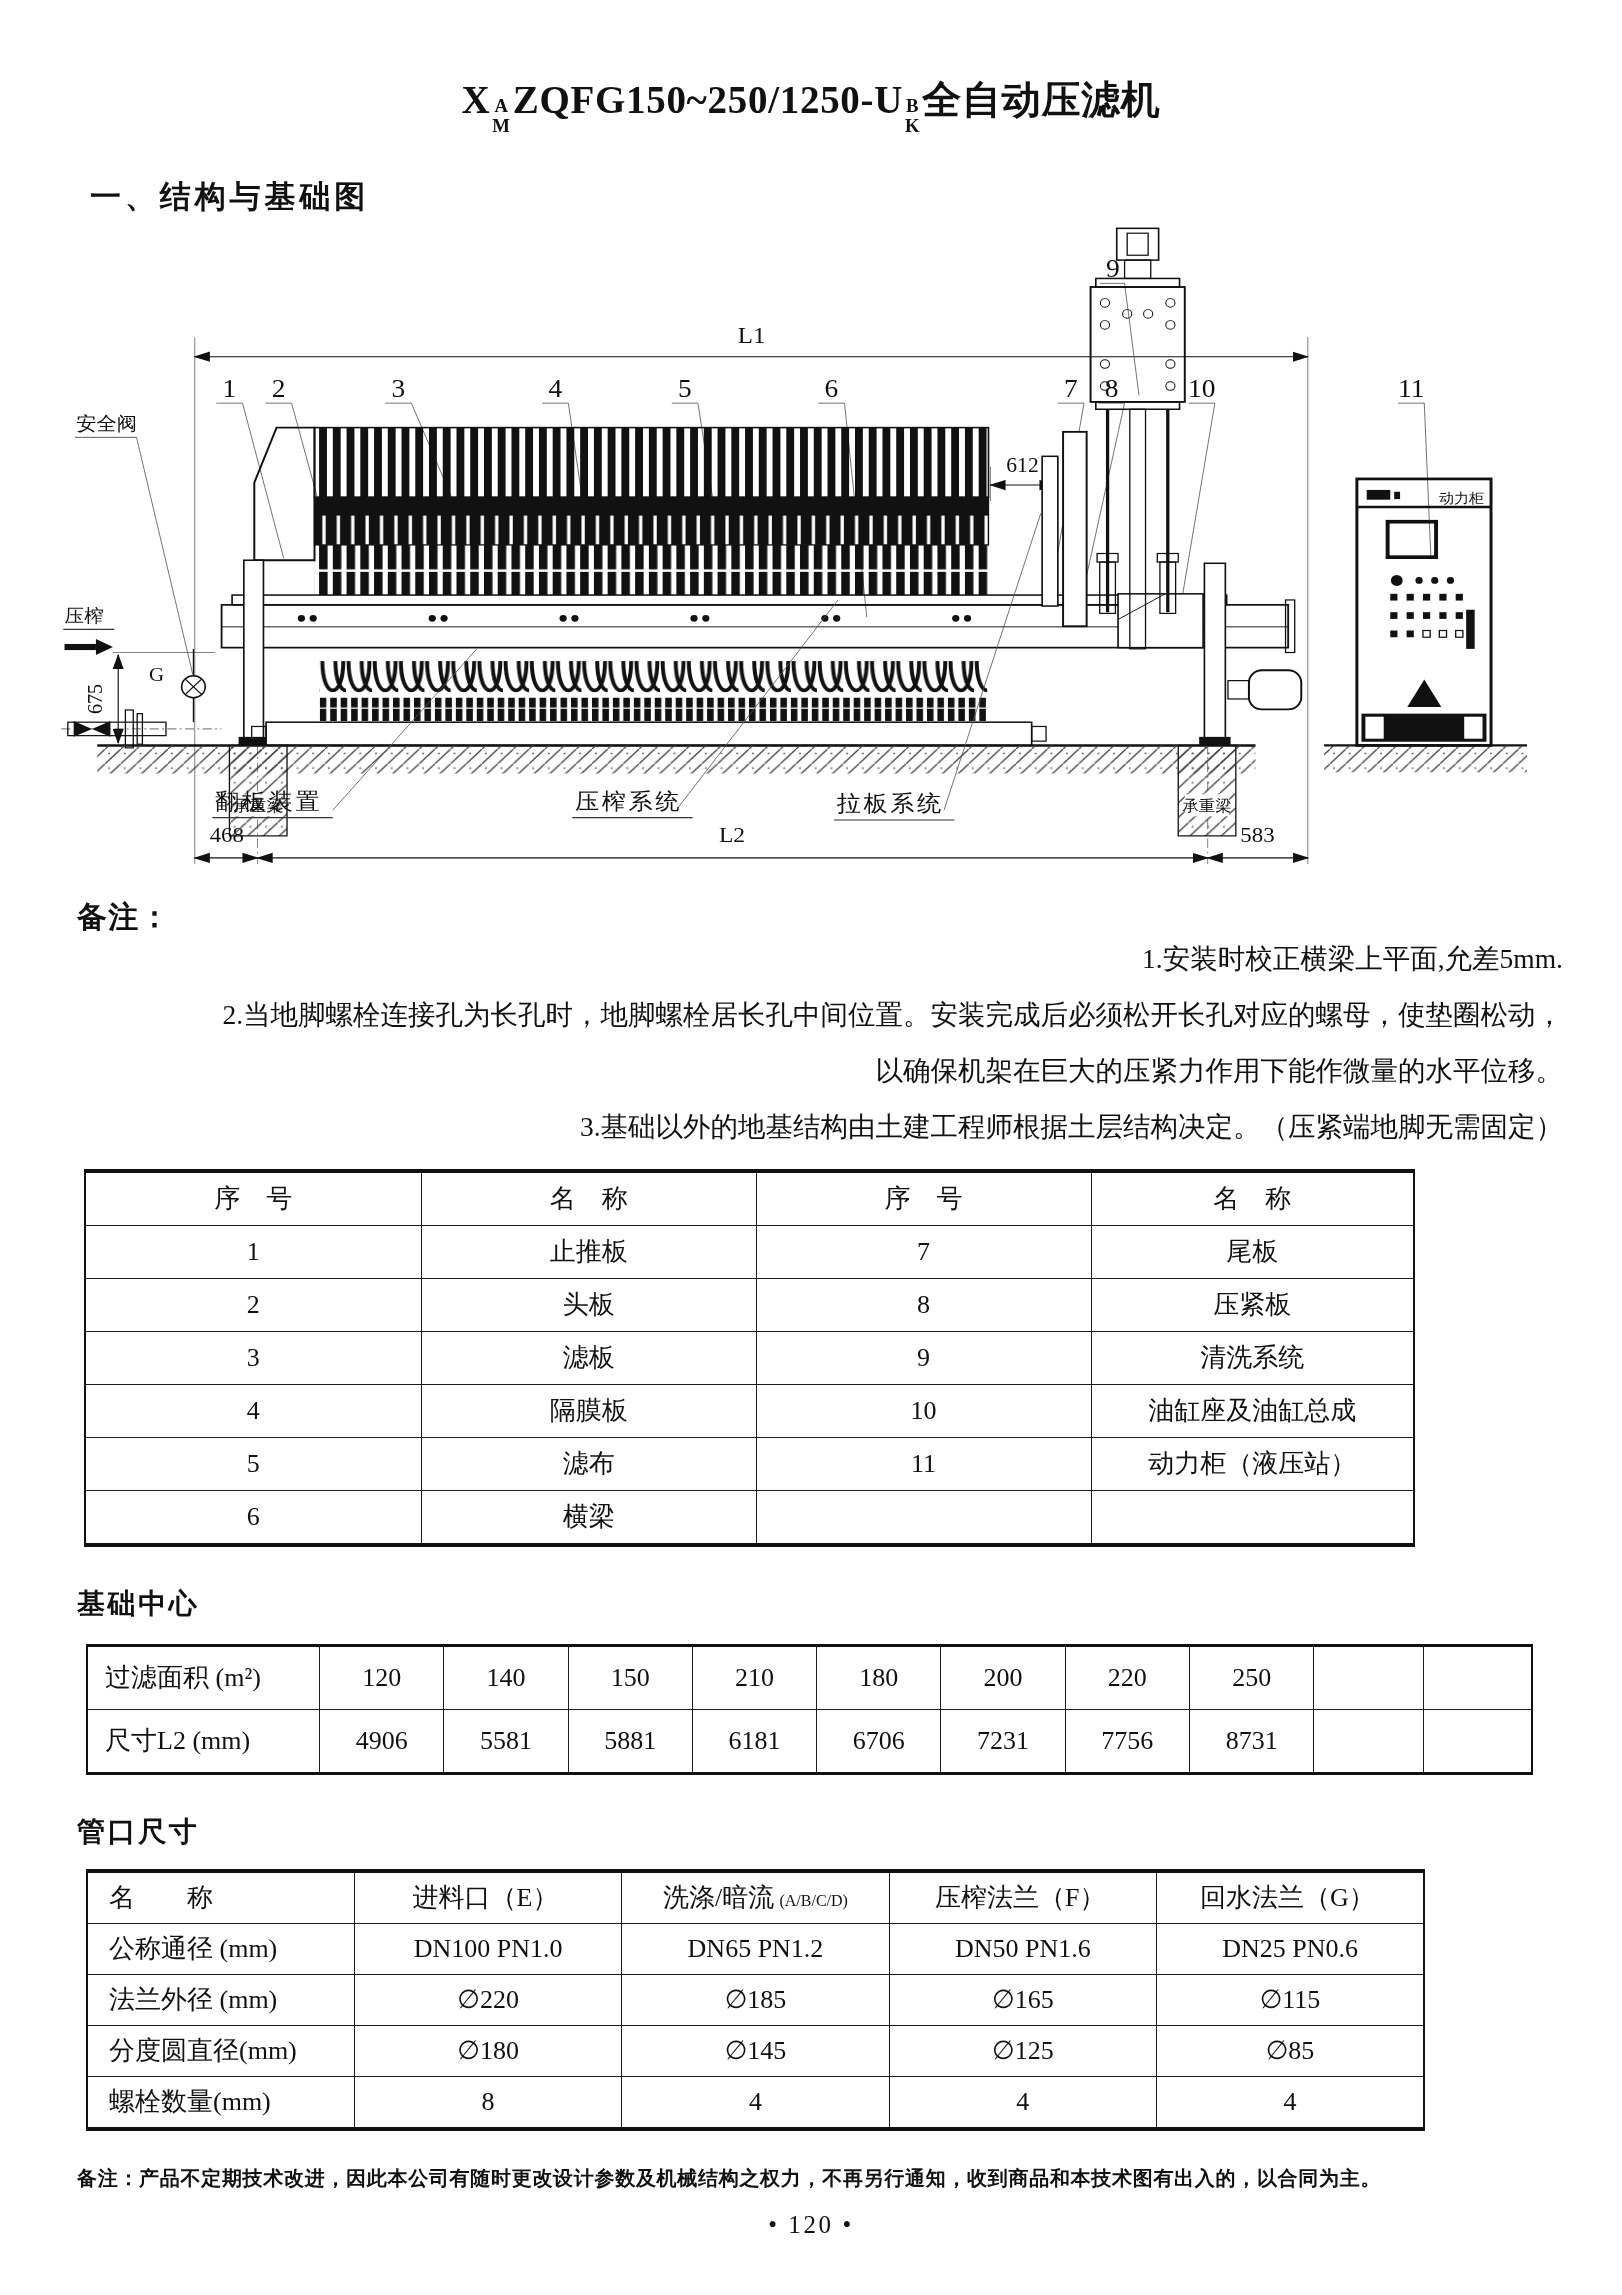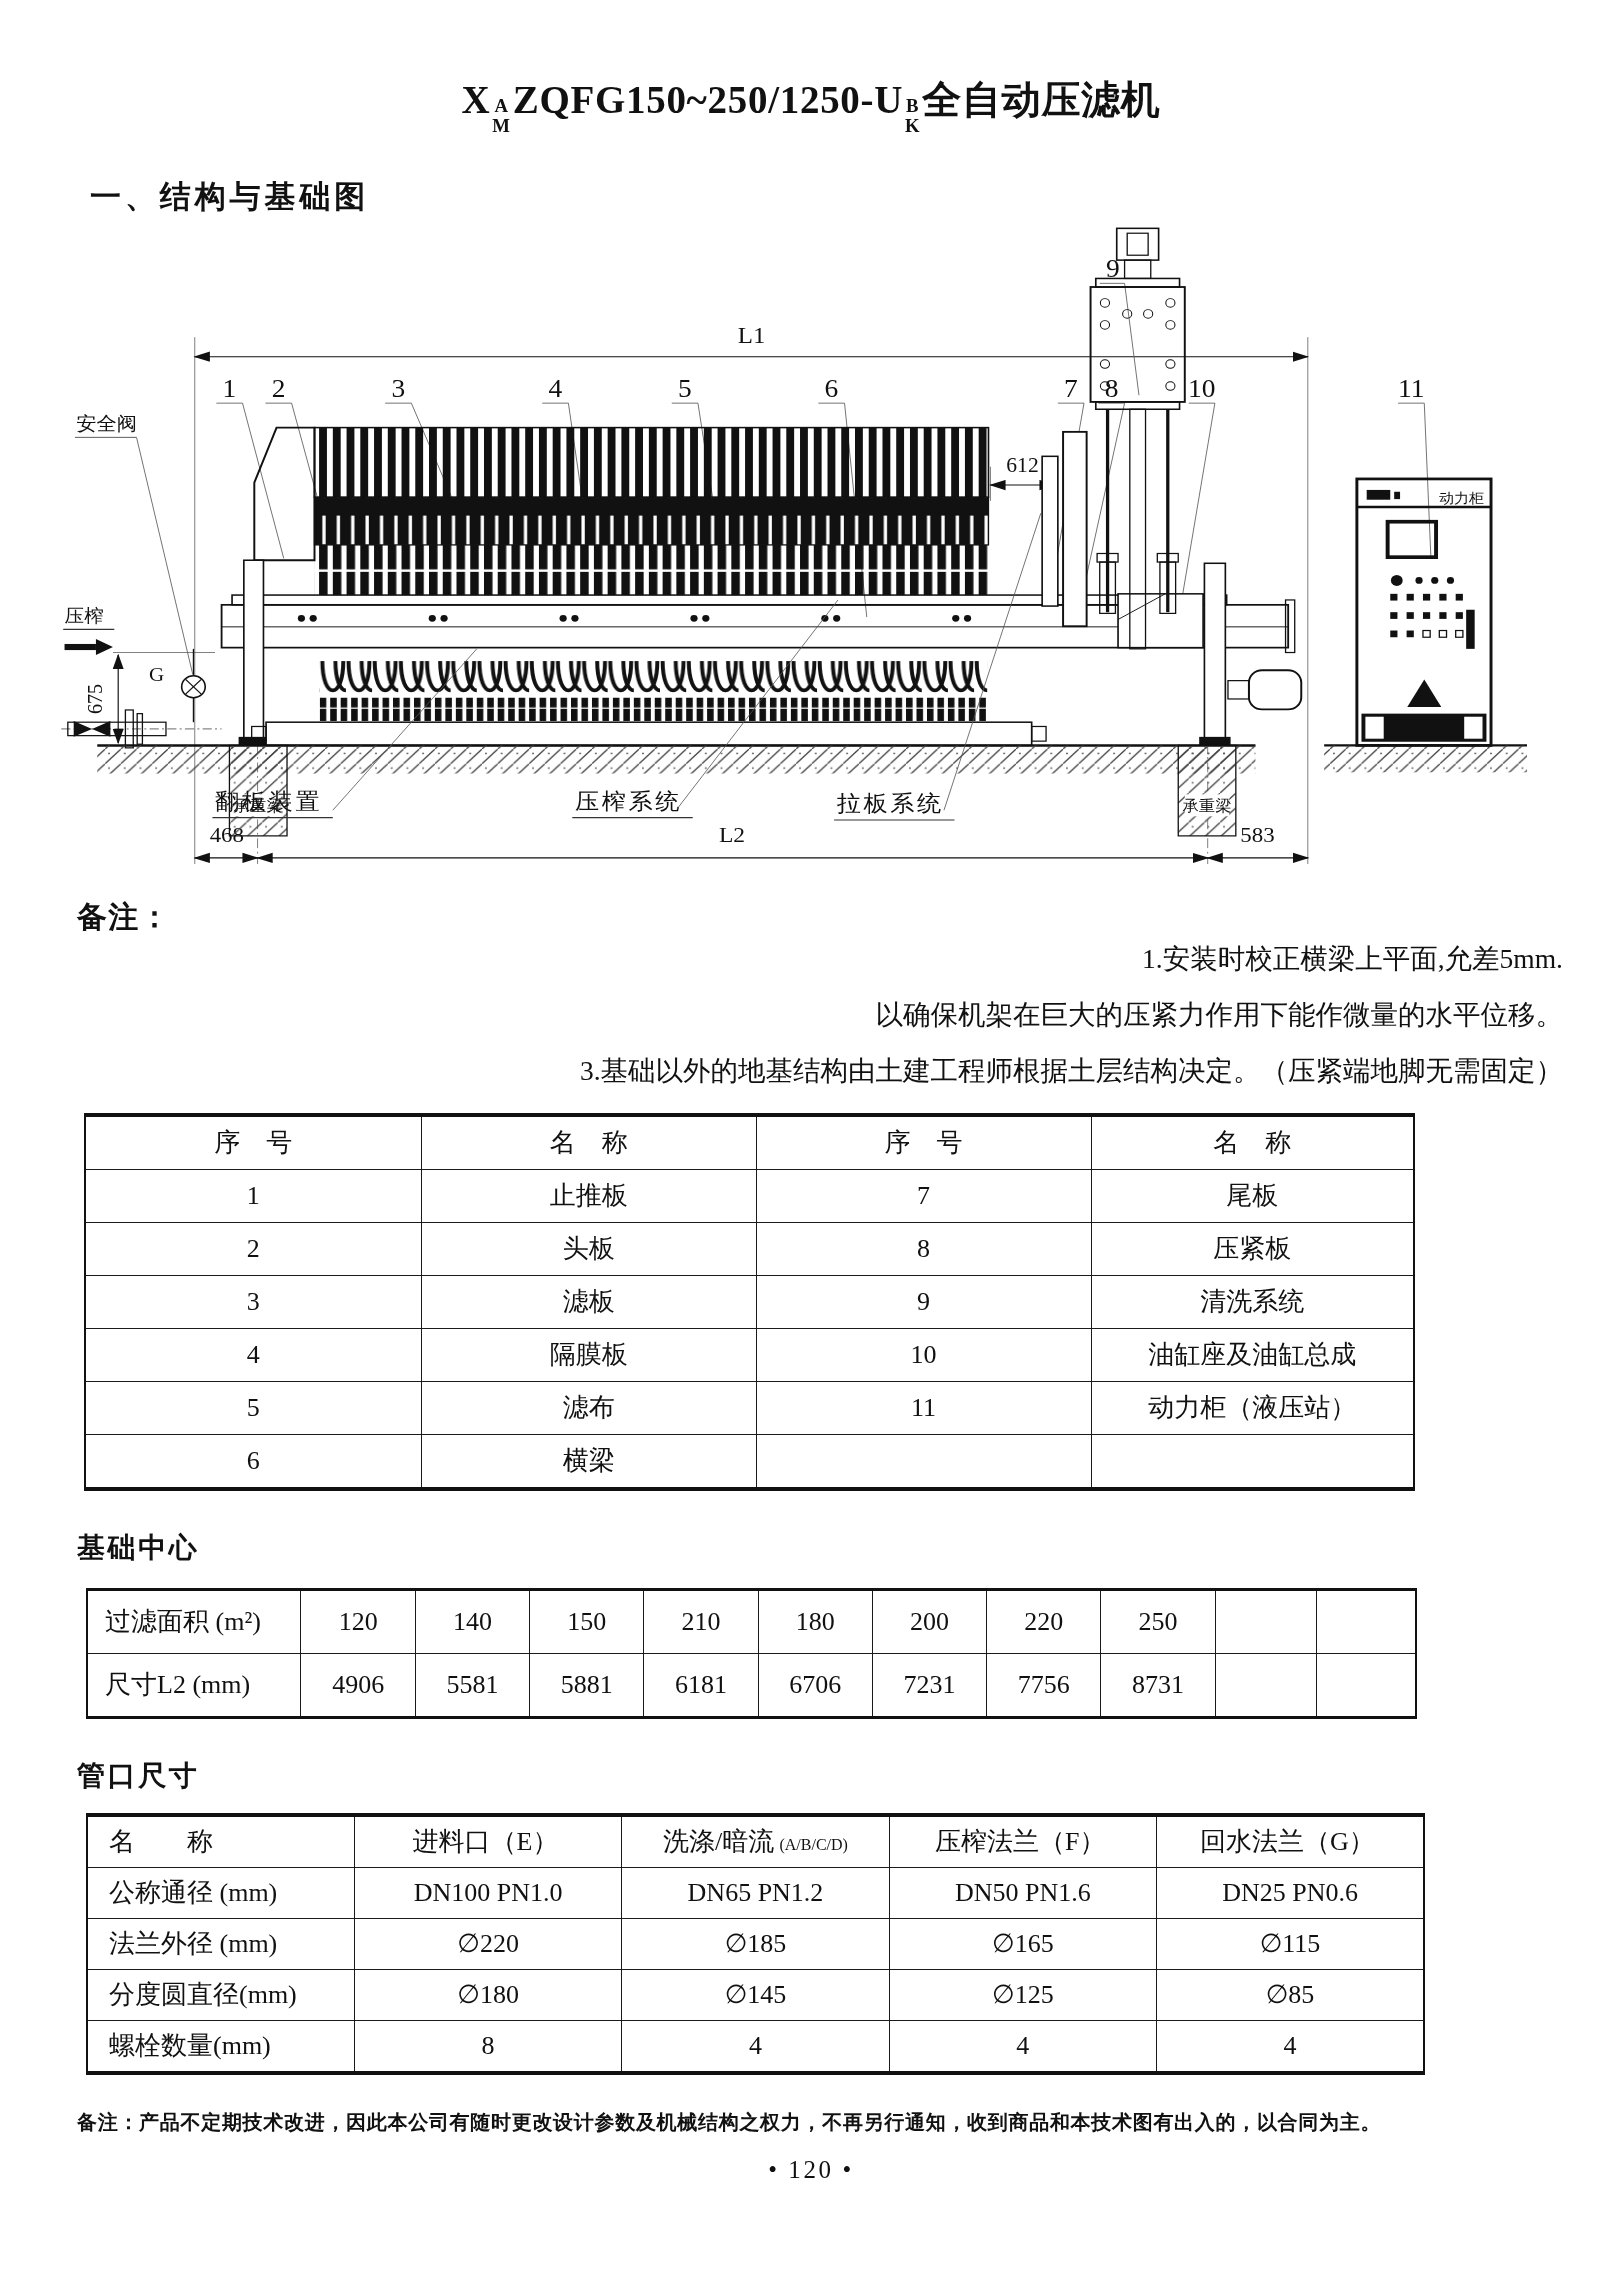--- a/index.html
+++ b/index.html
@@ -22,21 +22,21 @@
   .note-line{font-size:27.5px;line-height:1.32;margin:0 59px 19.6px 11.8px;text-align:right;}
   .note-cont{padding-left:29px;}
   table{border-collapse:collapse;table-layout:fixed;}
   td,th{border:1.3px solid #1a1a1a;font-weight:normal;font-size:26px;
     text-align:center;vertical-align:middle;overflow:hidden;}
   .parts-table{margin:23.6px 0 0 84px;width:1331px;
     border-top:4.6px solid #111;border-bottom:4.6px solid #111;
     border-left:2px solid #111;border-right:2px solid #111;}
   .parts-table td{height:50px;}
   .sub-heading{margin:38px 0 0 77px;font-size:28px;font-weight:bold;letter-spacing:2.6px;}
-  .found-table{margin:21px 0 0 86px;width:1331px;
+  .found-table{margin:21px 0 0 86px;width:1447px;
     border:2.6px solid #111;border-top:3.9px solid #111;border-bottom:3.9px solid #111;}
   .found-table td{height:60px;}
   .found-table td.lbl{text-align:left;padding-left:17px;}
   .pipes-table{margin:18.3px 0 0 86px;width:1339px;
     border:2.6px solid #111;border-top:4.6px solid #111;border-bottom:4.6px solid #111;}
   .pipes-table td,.pipes-table th{height:48px;}
   .pipes-table .lbl{text-align:left;padding-left:21px;}
   .hdr-small{font-size:16px;margin-left:5.2px;}
   .footer-note{margin:34px 59px 0 77px;font-size:20px;font-weight:bold;letter-spacing:0.7px;}
   .page-num{margin-top:19.6px;text-align:center;font-size:25px;letter-spacing:2.6px;}
@@ -309,20 +309,21 @@
     <text x="1190" y="966" font-size="37" letter-spacing="4">拉板系统</text>
     <line x1="1186" y1="980" x2="1370" y2="980" stroke="#333" stroke-width="2"></line>
     <line x1="1354" y1="964" x2="1502" y2="478" stroke="#555" stroke-width="1.3"></line>
   </g>
 </svg>
 </div>
 
 <div class="notes">
   <div class="notes-heading">备注：</div>
   <div class="note-line">1.安装时校正横梁上平面,允差5mm.</div>
+  <div class="note-line">2.当地脚螺栓连接孔为长孔时，地脚螺栓居长孔中间位置。安装完成后必须松开长孔对应的螺母，使垫圈松动，</div>
   <div class="note-line note-cont">以确保机架在巨大的压紧力作用下能作微量的水平位移。</div>
   <div class="note-line">3.基础以外的地基结构由土建工程师根据土层结构决定。（压紧端地脚无需固定）</div>
 </div>
 
 <table class="parts-table">
   <colgroup>
       <col style="width:25.3%">
       <col style="width:25.2%">
       <col style="width:25.2%">
       <col style="width:24.3%">

